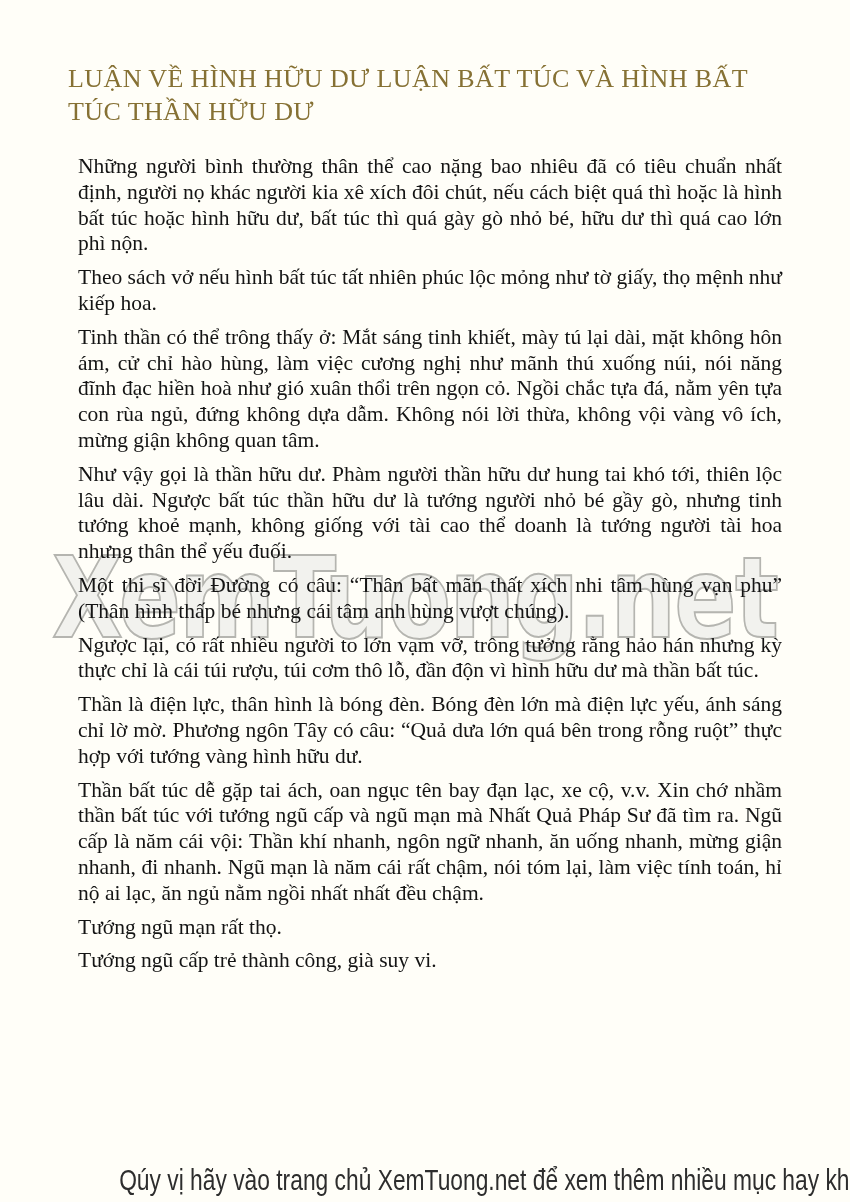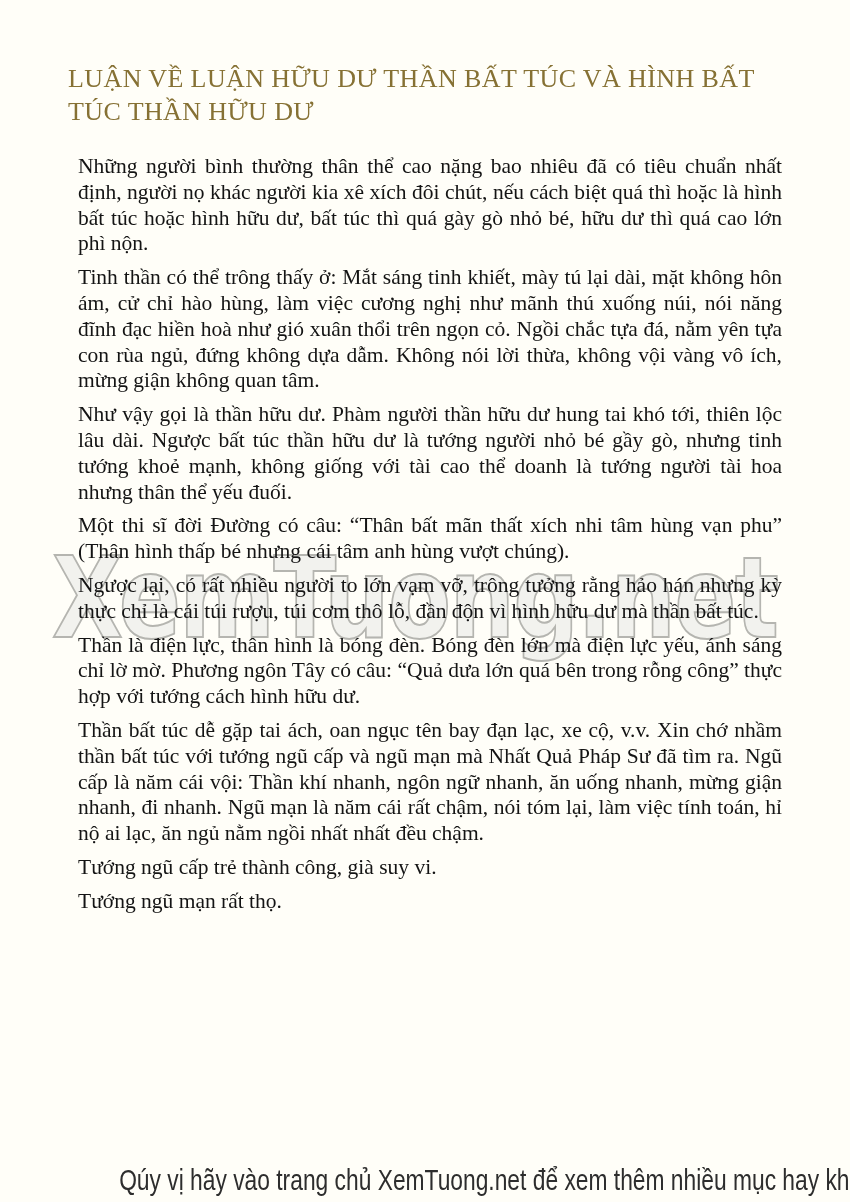--- a/index.html
+++ b/index.html
@@ -80,31 +80,32 @@
     transform-origin: center bottom;
   }
 </style>
 </head>
 <body>
 
 <div class="page">
 
   <div class="watermark">XemTuong.net</div>
 
-  <h1 class="title">LUẬN VỀ LUẬN HỮU DƯ THẦN BẤT TÚC VÀ HÌNH BẤT TÚC THẦN HỮU DƯ</h1>
+  <h1 class="title">LUẬN VỀ HÌNH HỮU DƯ LUẬN BẤT TÚC VÀ HÌNH BẤT TÚC THẦN HỮU DƯ</h1>
 
   <div class="content">
     <p>Những người bình thường thân thể cao nặng bao nhiêu đã có tiêu chuẩn nhất định, người nọ khác người kia xê xích đôi chút, nếu cách biệt quá thì hoặc là hình bất túc hoặc hình hữu dư, bất túc thì quá gày gò nhỏ bé, hữu dư thì quá cao lớn phì nộn.</p>
+    <p>Theo sách vở nếu hình bất túc tất nhiên phúc lộc mỏng như tờ giấy, thọ mệnh như kiếp hoa.</p>
     <p>Tinh thần có thể trông thấy ở: Mắt sáng tinh khiết, mày tú lại dài, mặt không hôn ám, cử chỉ hào hùng, làm việc cương nghị như mãnh thú xuống núi, nói năng đĩnh đạc hiền hoà như gió xuân thổi trên ngọn cỏ. Ngồi chắc tựa đá, nằm yên tựa con rùa ngủ, đứng không dựa dẫm. Không nói lời thừa, không vội vàng vô ích, mừng giận không quan tâm.</p>
     <p>Như vậy gọi là thần hữu dư. Phàm người thần hữu dư hung tai khó tới, thiên lộc lâu dài. Ngược bất túc thần hữu dư là tướng người nhỏ bé gầy gò, nhưng tinh tướng khoẻ mạnh, không giống với tài cao thể doanh là tướng người tài hoa nhưng thân thể yếu đuối.</p>
     <p>Một thi sĩ đời Đường có câu: “Thân bất mãn thất xích nhi tâm hùng vạn phu” (Thân hình thấp bé nhưng cái tâm anh hùng vượt chúng).</p>
     <p>Ngược lại, có rất nhiều người to lớn vạm vỡ, trông tưởng rằng hảo hán nhưng kỳ thực chỉ là cái túi rượu, túi cơm thô lỗ, đần độn vì hình hữu dư mà thần bất túc.</p>
-    <p>Thần là điện lực, thân hình là bóng đèn. Bóng đèn lớn mà điện lực yếu, ánh sáng chỉ lờ mờ. Phương ngôn Tây có câu: “Quả dưa lớn quá bên trong rỗng công” thực hợp với tướng cách hình hữu dư.</p>
+    <p>Thần là điện lực, thân hình là bóng đèn. Bóng đèn lớn mà điện lực yếu, ánh sáng chỉ lờ mờ. Phương ngôn Tây có câu: “Quả dưa lớn quá bên trong rỗng ruột” thực hợp với tướng vàng hình hữu dư.</p>
     <p>Thần bất túc dễ gặp tai ách, oan ngục tên bay đạn lạc, xe cộ, v.v. Xin chớ nhầm thần bất túc với tướng ngũ cấp và ngũ mạn mà Nhất Quả Pháp Sư đã tìm ra. Ngũ cấp là năm cái vội: Thần khí nhanh, ngôn ngữ nhanh, ăn uống nhanh, mừng giận nhanh, đi nhanh. Ngũ mạn là năm cái rất chậm, nói tóm lại, làm việc tính toán, hỉ nộ ai lạc, ăn ngủ nằm ngồi nhất nhất đều chậm.</p>
+    <p>Tướng ngũ mạn rất thọ.</p>
     <p>Tướng ngũ cấp trẻ thành công, già suy vi.</p>
-    <p>Tướng ngũ mạn rất thọ.</p>
   </div>
 
   <div class="footer">
     <span class="footer-text">Qúy vị hãy vào trang chủ XemTuong.net để xem thêm nhiều mục hay khác</span>
   </div>
 
 </div>
 
 </body></html>

